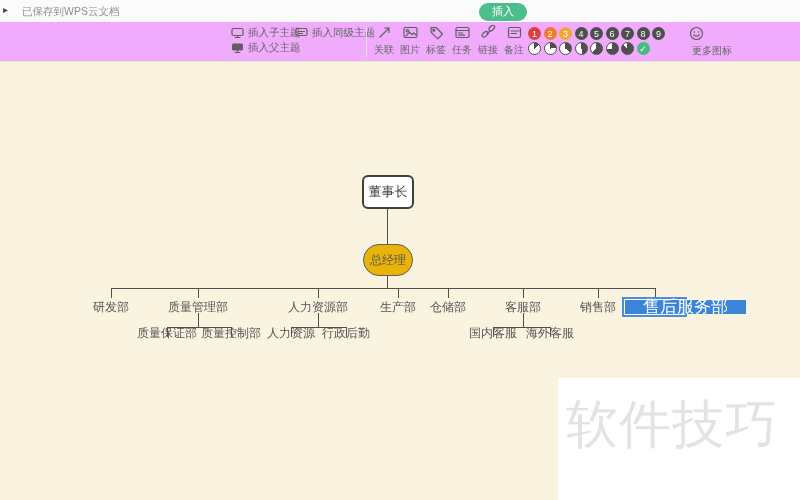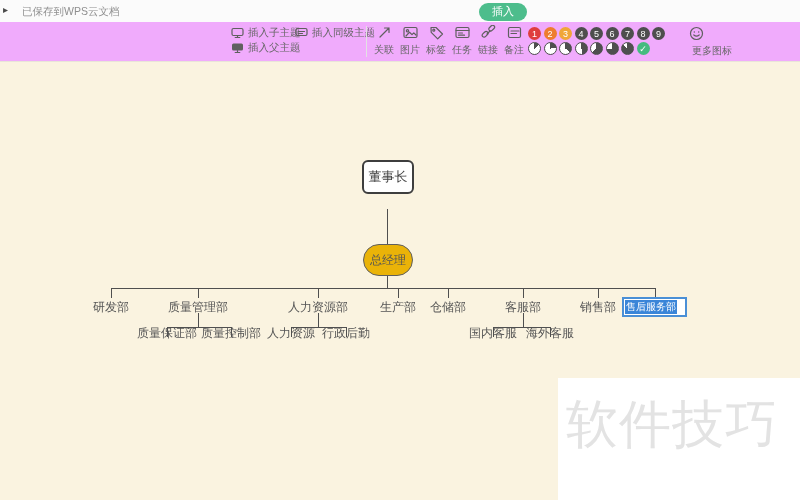--- a/index.html
+++ b/index.html
@@ -31,35 +31,35 @@
   .pie { width:13px; height:13px; border-radius:50%; border:1px solid #4f4f4f; cursor:pointer; }
   .pie.done { border:none; color:#fff; font-size:9px; display:flex; align-items:center;
     justify-content:center; }
   .more-col { position:absolute; left:674px; top:4px; width:44px; display:flex;
     flex-direction:column; align-items:center; gap:3px; cursor:pointer; }
   .more-col .t-label { font-size:10px; color:#666; white-space:nowrap;margin-left:32px; }
 
   
   .canvas { position:relative; width:800px; height:438px; background:#faf3e0; }
   .ln { position:absolute; background:#4f4f4f; }
-  .root-box { position:absolute; left:362px; top:98px; width:52px; height:34px;
+  .root-box { position:absolute; left:362px; top:113px; width:52px; height:34px;
     background:#fff; border:2px solid #3e3e3e; border-radius:6px;
     display:flex; align-items:center; justify-content:center;
     font-size:13px; color:#3f3f3f; cursor:pointer; }
   .mgr-ellipse { position:absolute; left:363px; top:182px; width:50px; height:32px;
     background:#eab308; border:1px solid #5f5f5f; border-radius:16px;
     display:flex; align-items:center; justify-content:center;
     font-size:12px; color:#555; cursor:pointer; }
   .dept { position:absolute; top:237px; font-size:12px; color:#555; text-align:center;
     white-space:nowrap; cursor:pointer; }
   .sub { top:263px; }
   .edit-box { position:absolute; left:622px; top:235px; width:65px; height:20px;
     background:#fff; border:2px solid #4a8fd6; display:flex; align-items:center;
     padding-left:1px; cursor:text; }
-  .edit-sel { font-size:10px; line-height:14px; color:#fff; background:#3a85d8; padding:0 1px;
+  .edit-sel { font-size:17px; line-height:14px; color:#fff; background:#3a85d8; padding:0 18px;
     white-space:nowrap; }
   .wm-area { position:absolute; left:558px; top:316px; width:242px; height:122px;
     background:#fff; overflow:hidden;padding-left:46px; }
   .wm-text { position:absolute; left:8px; top:12px; font-size:52px; font-weight:500;
     color:#e3e3e3; white-space:nowrap; letter-spacing:1px; }
 </style>
 </head>
 <body>
 
 <div class="header">

